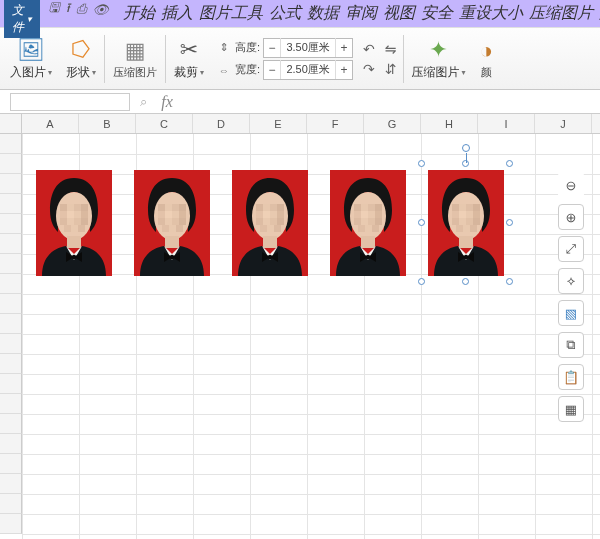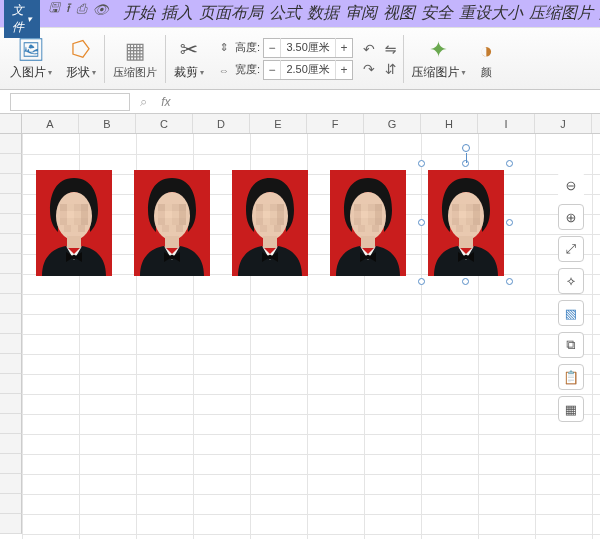--- a/index.html
+++ b/index.html
@@ -29,21 +29,21 @@
   .spinner .sbtn { width:16px; text-align:center; cursor:pointer; color:#555; font-size:12px; }
   .spinner .sval { width:56px; text-align:center; font-size:11px; border-left:1px solid #ddd; border-right:1px solid #ddd; padding:2px 0; }
   .check-row { display:flex; align-items:center; gap:3px; font-size:11px; color:#444; }
   .check-row .cbox { width:11px; height:11px; border:1px solid #888; background:#fff; }
   .mini-icons { display:flex; flex-direction:column; gap:4px; padding:0 4px; }
   .mini-icons .mi { font-size:14px; color:#666; cursor:pointer; }
   
   
   .fbar { height: 24px; background:#fff; border-bottom:1px solid #ccc; display:flex; align-items:center; padding:0 10px; gap:10px; }
   .namebox { width:120px; height:18px; border:1px solid #ccc; font-size:11px; padding:0 4px; }
-  .fx { color:#888; font-size:12px; font-style:italic; }
+  .fx { color:#888; font-size:16px; font-style:italic;font-family:Liberation Serif, serif; }
   .fx-search { color:#aaa; font-size:13px; margin-right:4px; }
   
   
   .sheet { position:relative; background:#fff; }
   .colhdrs { display:flex; height:20px; background:#f4f4f4; border-bottom:1px solid #ccc; }
   .rowhdr-space { width:22px; border-right:1px solid #ccc; background:#f4f4f4; }
   .colhdr { width:57px; text-align:center; font-size:11px; color:#555; border-right:1px solid #ddd; line-height:20px; cursor:pointer; }
   .gridbody { position:relative; }
   .gridlines { position:absolute; top:0; left:22px; right:0; bottom:0; }
   .vline { position:absolute; top:0; bottom:0; width:1px; background:#e4e4e4; }
@@ -113,21 +113,21 @@
       <span>文件</span>
     </div>
   <div class="qat-icon">🖫</div>
   <div class="qat-icon">⭱</div>
   <div class="qat-icon">⎙</div>
   <div class="qat-icon">👁</div>
   <div class="qat-sep"></div>
   <div id="tabs" style="display:flex;">
       <div class="tab-item">开始</div>
       <div class="tab-item">插入</div>
-      <div class="tab-item">页面布局</div>
+      <div class="tab-item">图片工具</div>
       <div class="tab-item">公式</div>
       <div class="tab-item">数据</div>
       <div class="tab-item">审阅</div>
       <div class="tab-item">视图</div>
       <div class="tab-item">安全</div>
       <div class="tab-item">重设大小</div>
       <div class="tab-item">压缩图片</div>
       <div class="tab-item">文档助手</div>
     </div>
 </div>

